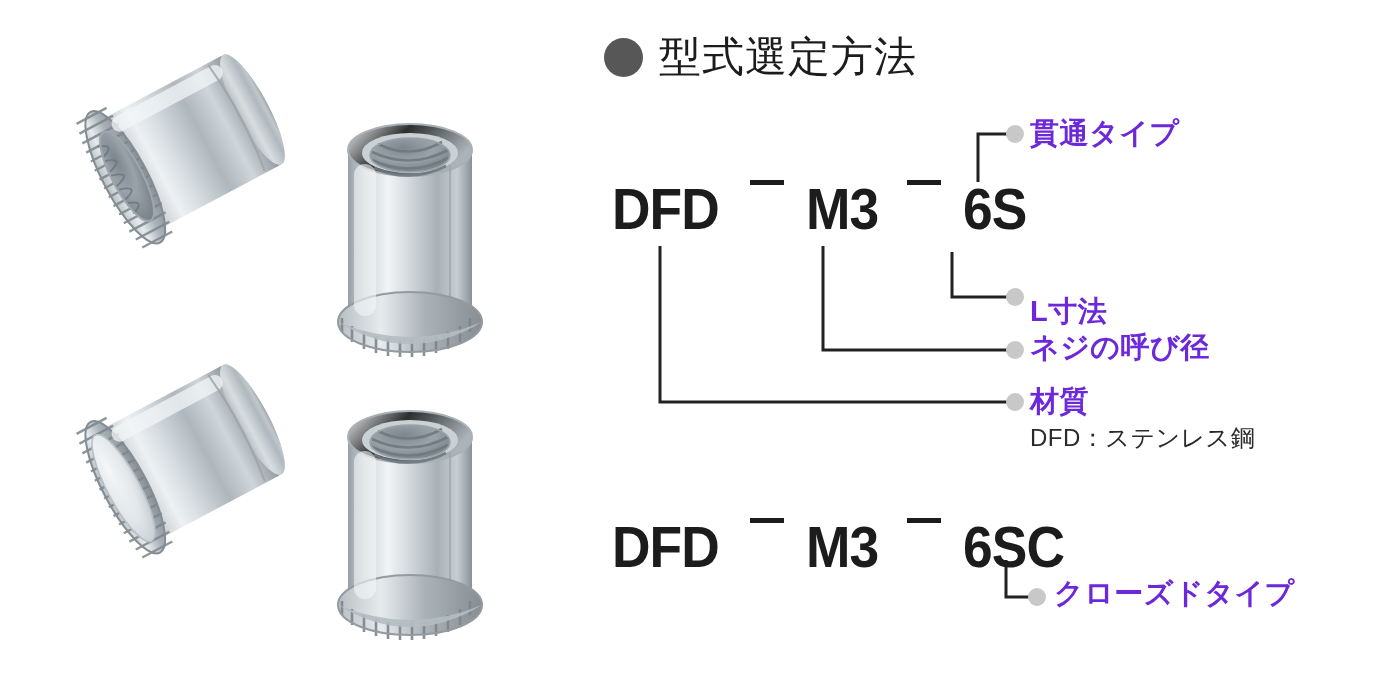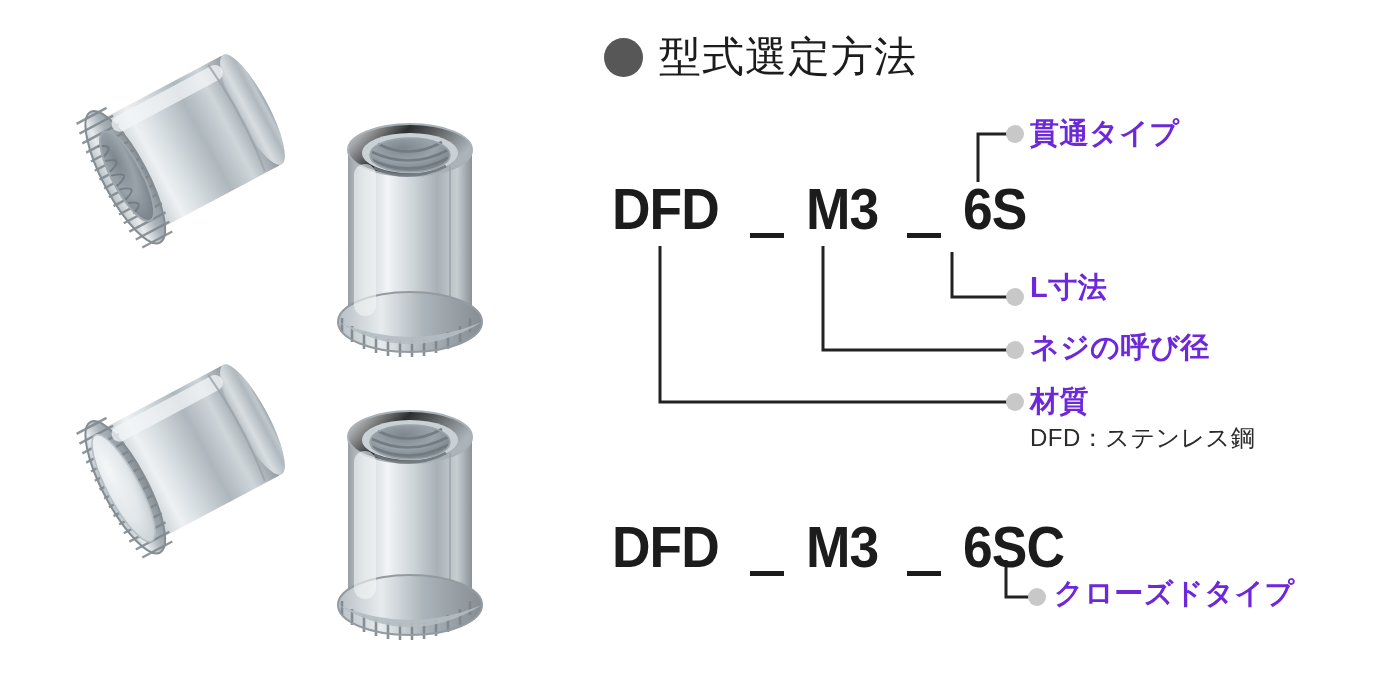--- a/index.html
+++ b/index.html
@@ -53,21 +53,21 @@
     letter-spacing: 1px;
     color: #1c1c1c;
     line-height: 1;
     white-space: nowrap;
   }
 
   
   .partnumber {
     position: absolute;
     display: flex;
-    align-items: flex-end;
+    align-items: flex-start;
     white-space: nowrap;
   }
   .pn-seg {
     font-size: 58px;
     font-weight: 700;
     color: #1c1c1c;
     line-height: 1;
     letter-spacing: -1px;
     transform: scaleX(0.92);
     transform-origin: left center;
@@ -106,21 +106,21 @@
   .callout-sub {
     font-size: 24px;
     font-weight: 400;
     color: #2a2a2a;
     line-height: 1.3;
     margin-top: 6px;
     letter-spacing: 0.5px;
   }
 
   #callout-through   { left: 1030px; top: 118px; }
-  #callout-ldim      { left: 1030px; top: 272px; }
+  #callout-ldim      { left: 1030px; top: 296px; }
   #callout-threaddia { left: 1030px; top: 332px; }
   #callout-material  { left: 1030px; top: 386px; }
   #callout-closed    { left: 1054px; top: 578px; }
 </style>
 </head>
 <body>
 
 <div id="stage">
 
   <div class="photo-area">

